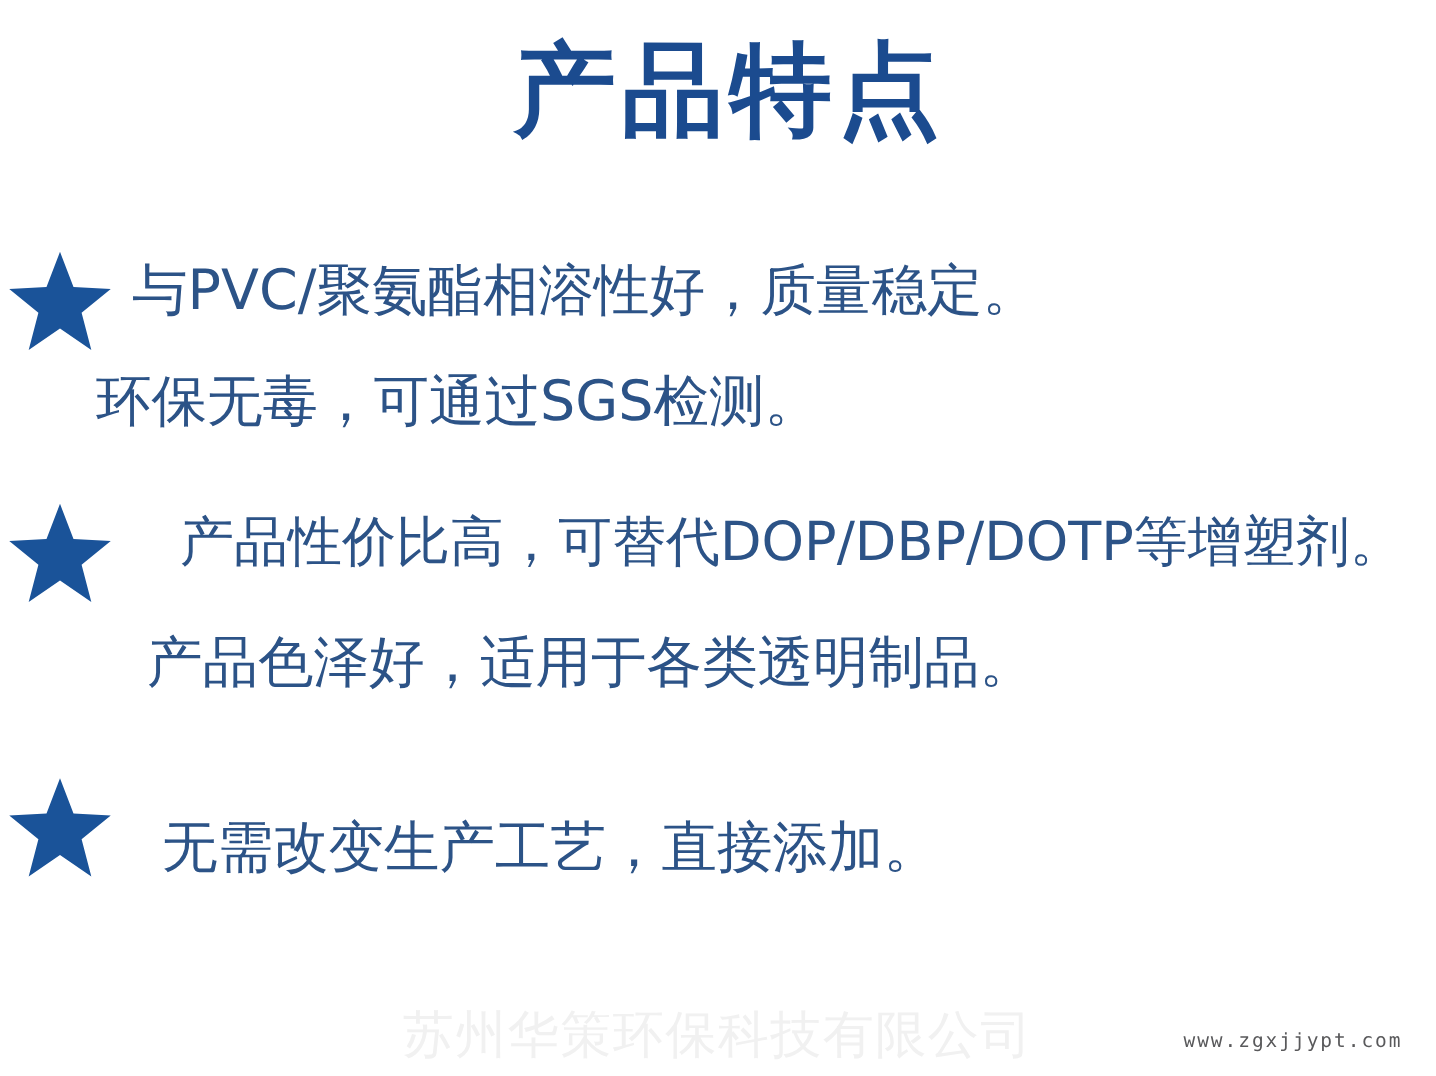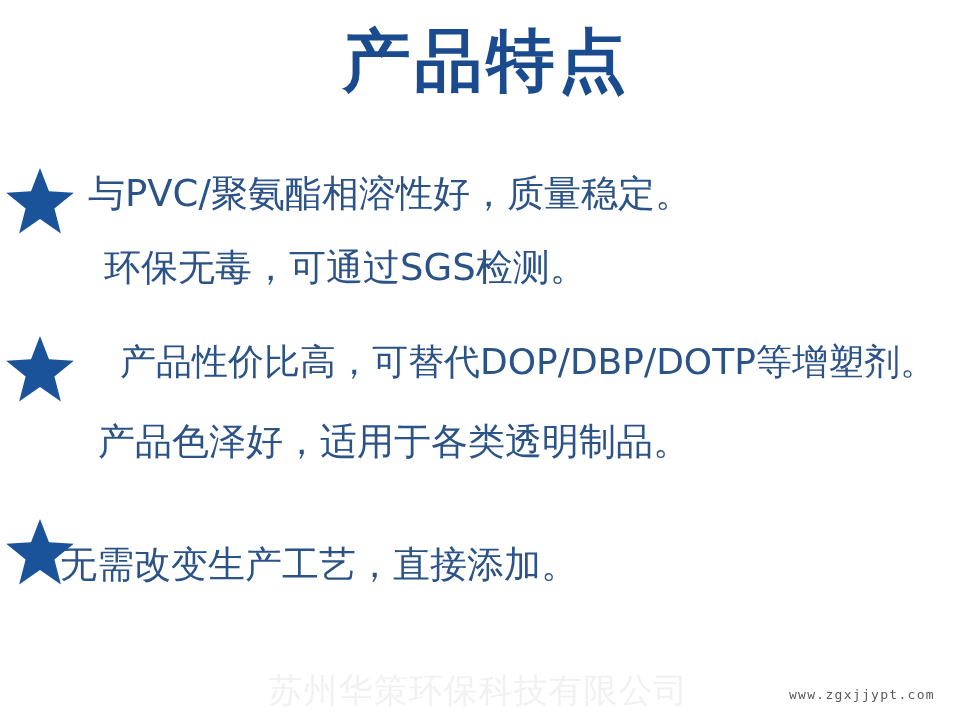--- a/index.html
+++ b/index.html
@@ -72,25 +72,25 @@
   }
   .line {
     font-size: 37px;
     line-height: 48px;
     color: #2c5387;
     white-space: nowrap;
     font-family: "DejaVu Sans", "Liberation Sans", sans-serif;
     letter-spacing: 0px;
   }
   .line.ln-a { padding-left: 88px; }
-  .line.ln-b { padding-left: 104px; }
+  .line.ln-b { padding-left: 64px; }
   .line.ln-c { padding-left: 120px; }
   .line.ln-d { padding-left: 98px; }
   .line.ln-e { padding-left: 86px; }
-  .line.ln-f { padding-left: 60px; }
+  .line.ln-f { padding-left: 60px; margin-left: 48px; }
 
   .bullet-block.b1 .lines { top: 20px; }
   .bullet-block.b1 .line.ln-b { margin-top: 26px; }
 
   .bullet-block.b2 .lines { top: 18px; }
   .bullet-block.b2 .line.ln-d { margin-top: 32px; }
 
   .bullet-block.b3 .lines { top: 14px; }
   .bullet-block.b3 .line.ln-f { margin-top: 22px; }
 

